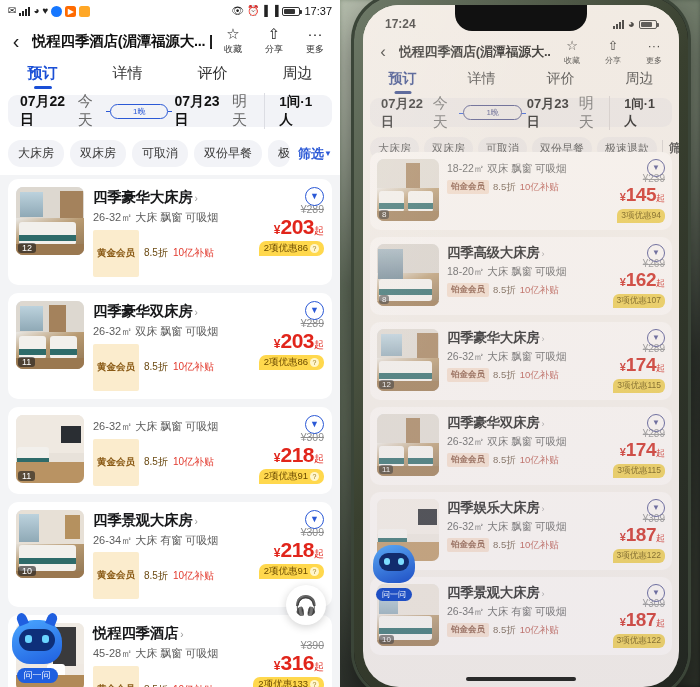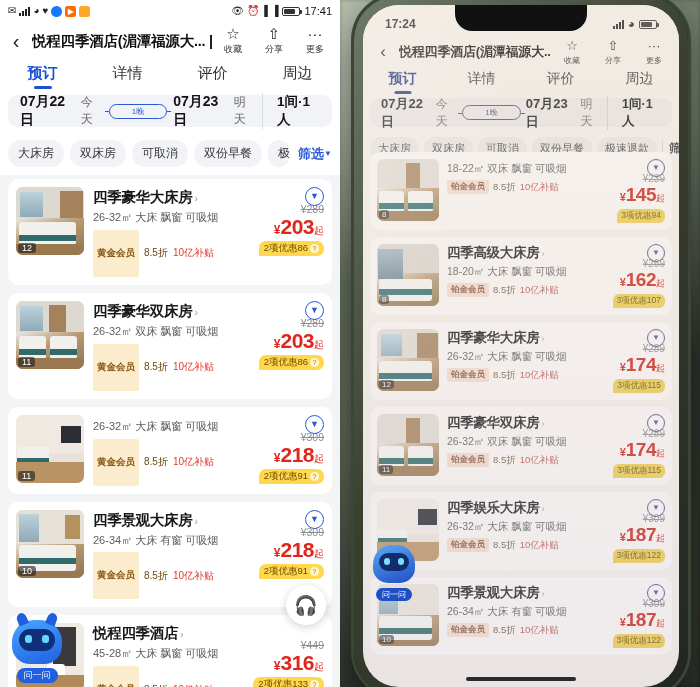--- a/index.html
+++ b/index.html
@@ -60,21 +60,21 @@
     width:18px;height:3px;border-radius:2px;background:#1a4fd6;
   }
 
   .search-wrap { background:#fff; padding: 4px 8px 6px; }
   .datebar {
     background:#f2f3f7; border-radius:9px; height:32px;
     display:flex; align-items:center; padding:0 12px; gap:6px;
     font-size:13.5px; color:#111;
   }
   .d-main { font-weight:700; font-size:14px; }
-  .d-sub { font-size:12px; color:#6b6b6b; }
+  .d-sub { font-size:15px; color:#6b6b6b; }
   .nights {
     border:1px solid #2b59d6; color:#2b59d6; font-size:8px; border-radius:8px;
     padding:1px 22px; position:relative; white-space:nowrap;
   }
   .nights::before,.nights::after{
     content:""; position:absolute; top:50%; width:4px; height:1px; background:#2b59d6;
   }
   .nights::before{left:-5px}.nights::after{right:-5px}
   .guests { margin-left:auto; font-size:13.5px; font-weight:600; color:#111;
             border-left:1px solid #dcdde3; padding-left:14px;}
@@ -271,21 +271,21 @@
         <span class="sb-sq sq-orange">▶</span>
         <span class="sb-sq sq-yellow"></span>
       </div>
       <div class="sb-right">
         <span class="sb-ico">👁</span>
         <span class="sb-ico">⏰</span>
         <span class="sb-ico">▌▐</span>
         <span class="batt">
             <i></i>
           </span>
-        <span>17:41</span>
+        <span>17:37</span>
       </div>
     </div>
 
     <div class="navbar">
       <span class="back-arrow">‹</span>
       <span class="hotel-title">悦程四季酒店(湄潭福源大... [舒适型]</span>
       <span class="nav-actions">
         <span class="nav-act">
           <span class="gl">☆</span>
           <span class="lb">收藏</span>
@@ -460,21 +460,21 @@
         <div class="info">
           <div class="rname"><span>悦程四季酒店</span><span class="arr">›</span></div>
           <div class="rdesc">45-28㎡ 大床 飘窗 可吸烟</div>
           <div class="rtags">
             <span class="tag-vip">黄金会员</span>
             <span class="tag-off">8.5折</span>
             <span class="tag-sub">10亿补贴</span>
           </div>
         </div>
         <div class="price">
-          <div class="p-old">¥449</div>
+          <div class="p-old">¥390</div>
           <div class="p-now"><span class="yen">¥</span><span class="num">316</span><span class="qi">起</span></div>
           <div class="promo"><span>2项优惠133</span><span class="q">?</span></div>
         </div>
       </div>
 
     </div>
 
     <div class="float-head">
       <span>🎧</span>
     </div>

